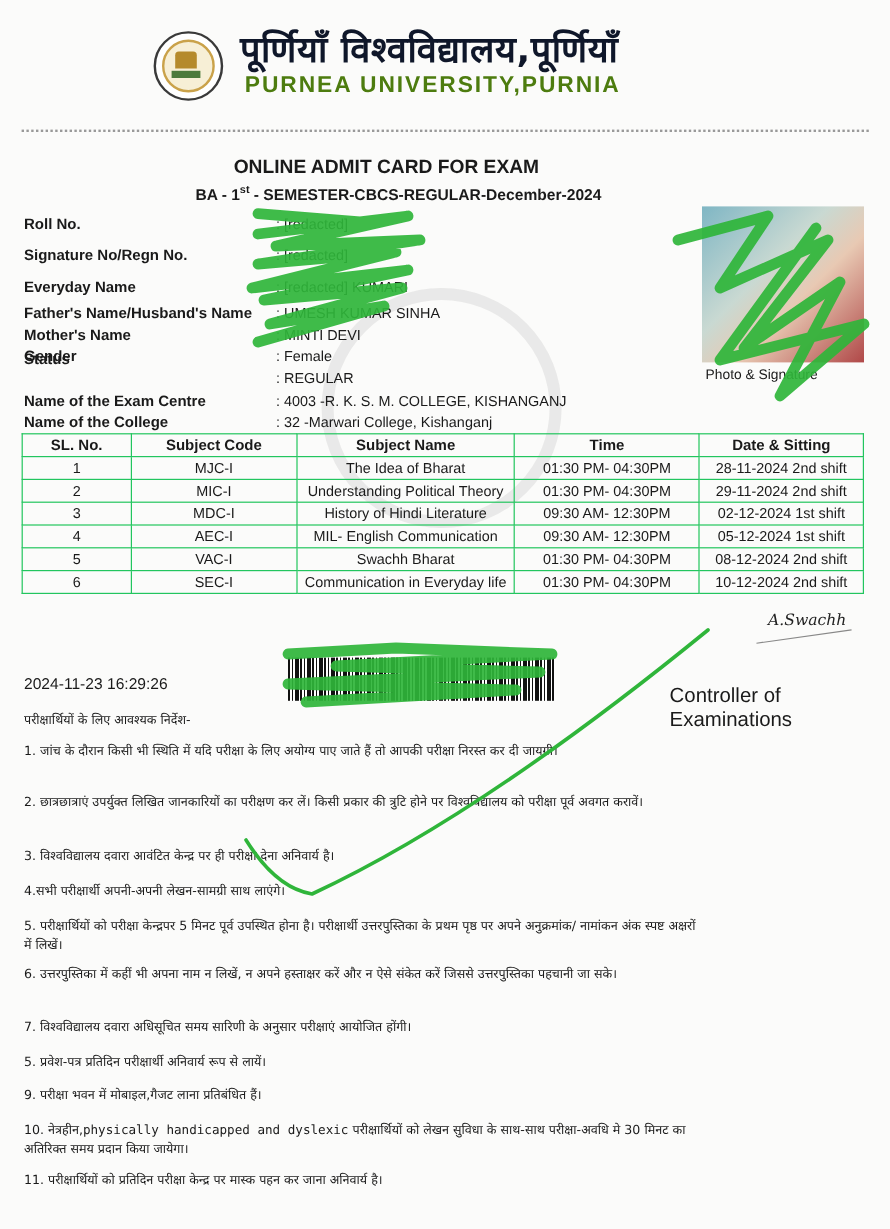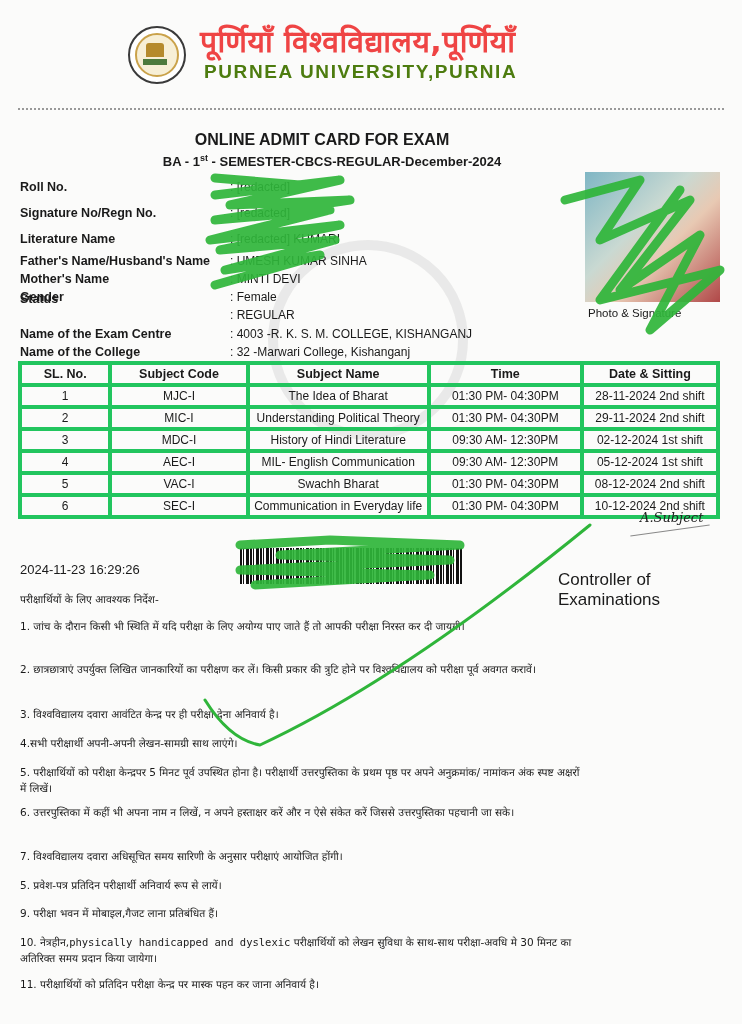--- a/index.html
+++ b/index.html
@@ -11,38 +11,38 @@
   .abs { position:absolute; }
   
   .logo {
     left:128px; top:26px; width:58px; height:58px; border-radius:50%;
     background:#fff; border:2px solid #3a3a3a; box-sizing:border-box;
     display:flex; align-items:center; justify-content:center;
   }
   .logo-inner { width:40px; height:40px; border-radius:50%; border:2px solid #caa24a; background:#f7efd6; position:relative; }
   .logo-inner::before { content:""; position:absolute; left:9px; top:8px; width:18px; height:14px; background:#b58a2c; border-radius:3px 3px 0 0; }
   .logo-inner::after { content:""; position:absolute; left:6px; top:24px; width:24px; height:6px; background:#4d7a3c; }
-  .title-hi { left:200px; top:20px; font-size:30px; font-weight:bold; letter-spacing:0.5px; color:#ef4444; white-space:nowrap; }
+  .title-hi { left:200px; top:20px; font-size:30px; font-weight:bold; letter-spacing:0.5px; color:#0f172a; white-space:nowrap; }
   .title-en { left:204px; top:61px; font-family:"Liberation Sans", sans-serif; font-size:19px; font-weight:bold; letter-spacing:1.6px; color:#4d7c0f; white-space:nowrap; }
   .dots { left:18px; top:108px; width:706px; border-top:2px dotted #999; }
   .heading { left:0; width:644px; top:131px; text-align:center; font-family:"Liberation Sans", sans-serif; font-size:16px; font-weight:bold; }
   .subheading { left:0; width:664px; top:153px; text-align:center; font-family:"Liberation Sans", sans-serif; font-size:13px; font-weight:bold; }
   .subheading sup { font-size:9px; }
   
   .lbl { left:20px; font-family:"Liberation Sans", sans-serif; font-size:12.5px; font-weight:bold; white-space:nowrap; }
   .val { left:230px; font-family:"Liberation Sans", sans-serif; font-size:12px; white-space:nowrap; }
   .photo { left:585px; top:172px; width:135px; height:130px; background:linear-gradient(135deg,#7fb6c4,#c9d9d2 40%,#e8c9b3 60%,#b04848); }
   .photo-cap { left:588px; top:307px; font-family:"Liberation Sans", sans-serif; font-size:11.5px; white-space:nowrap; }
   .watermark { left:268px; top:240px; width:200px; height:200px; border-radius:50%; border:10px solid rgba(200,200,200,0.35); box-sizing:border-box; }
   
   table.subjects {
     position:absolute; left:18px; top:361px; width:702px;
     border-collapse:collapse; font-family:"Liberation Sans", sans-serif; font-size:12px;
   }
-  table.subjects th, table.subjects td { border:4px solid #22c55e; text-align:center; height:18px; padding:0 2px; }
+  table.subjects th, table.subjects td { border:1px solid #22c55e; text-align:center; height:18px; padding:0 2px; }
   table.subjects th { font-weight:bold; font-size:12.5px; }
   .sig { left:640px; top:510px; font-family:"DejaVu Serif", serif; font-style:italic; font-size:13px; color:#222; }
   .sig-line { left:630px; top:530px; width:80px; border-top:1px solid #888; transform:rotate(-8deg); }
   .datetime { left:20px; top:562px; font-family:"Liberation Sans", sans-serif; font-size:13px; }
   .barcode { left:240px; top:548px; width:222px; height:36px;
     background:repeating-linear-gradient(90deg,#111 0 2px,#fff 2px 3px,#111 3px 4px,#fff 4px 6px,#111 6px 9px,#fff 9px 10px); }
   .controller { left:558px; top:570px; font-family:"Liberation Sans", sans-serif; font-size:17px; }
   .instr-title { left:20px; top:592px; font-size:10.5px; }
   .instr { left:20px; width:560px; font-size:10.5px; line-height:16px; }
   .instr .mono { font-family:"DejaVu Sans Mono", monospace;text-align:center; }
@@ -62,21 +62,21 @@
 <div class="abs dots"></div>
 
 <div class="abs heading">ONLINE ADMIT CARD FOR EXAM</div>
 <div class="abs subheading"><span>BA - 1</span><sup>st</sup><span> - SEMESTER-CBCS-REGULAR-December-2024</span></div>
 
 <div>
   <div class="abs lbl" style="top:180px">Roll No.</div>
   <div class="abs val" style="top:180px">: [redacted]</div>
   <div class="abs lbl" style="top:206px">Signature No/Regn No.</div>
   <div class="abs val" style="top:206px">: [redacted]</div>
-  <div class="abs lbl" style="top:232px">Literature Name</div>
+  <div class="abs lbl" style="top:232px">Everyday Name</div>
   <div class="abs val" style="top:232px">: [redacted] KUMARI</div>
   <div class="abs lbl" style="top:254px">Father's Name/Husband's Name</div>
   <div class="abs val" style="top:254px">: UMESH KUMAR SINHA</div>
   <div class="abs lbl" style="top:272px">Mother's Name</div>
   <div class="abs val" style="top:272px">: MINTI DEVI</div>
   <div class="abs lbl" style="top:290px">Gender</div>
   <div class="abs val" style="top:290px">: Female</div>
   <div class="abs lbl" style="top:292px">Status</div>
   <div class="abs val" style="top:308px">: REGULAR</div>
   <div class="abs lbl" style="top:327px">Name of the Exam Centre</div>
@@ -144,21 +144,21 @@
     <tr>
       <td>6</td>
       <td>SEC-I</td>
       <td>Communication in Everyday life</td>
       <td>01:30 PM- 04:30PM</td>
       <td>10-12-2024 2nd shift</td>
     </tr>
   </tbody>
 </table>
 
-<div class="abs sig">A.Subject</div>
+<div class="abs sig">A.Swachh</div>
 <div class="abs sig-line"></div>
 <div class="abs datetime">2024-11-23 16:29:26</div>
 <div class="abs barcode"></div>
 <div class="abs controller">Controller of Examinations</div>
 
 <div class="abs instr-title">परीक्षार्थियों के लिए आवश्यक निर्देश-</div>
 <div class="abs instr" style="top:618px">1. जांच के दौरान किसी भी स्थिति में यदि परीक्षा के लिए अयोग्य पाए जाते हैं तो आपकी परीक्षा निरस्त कर दी जायगी।</div>
 <div class="abs instr" style="top:661px">2. छात्रछात्राएं उपर्युक्त लिखित जानकारियों का परीक्षण कर लें। किसी प्रकार की त्रुटि होने पर विश्वविद्यालय को परीक्षा पूर्व अवगत करावें।</div>
 <div class="abs instr" style="top:706px">3. विश्वविद्यालय दवारा आवंटित केन्द्र पर ही परीक्षा देना अनिवार्य है।</div>
 <div class="abs instr" style="top:735px">4.सभी परीक्षार्थी अपनी-अपनी लेखन-सामग्री साथ लाएंगे।</div>

